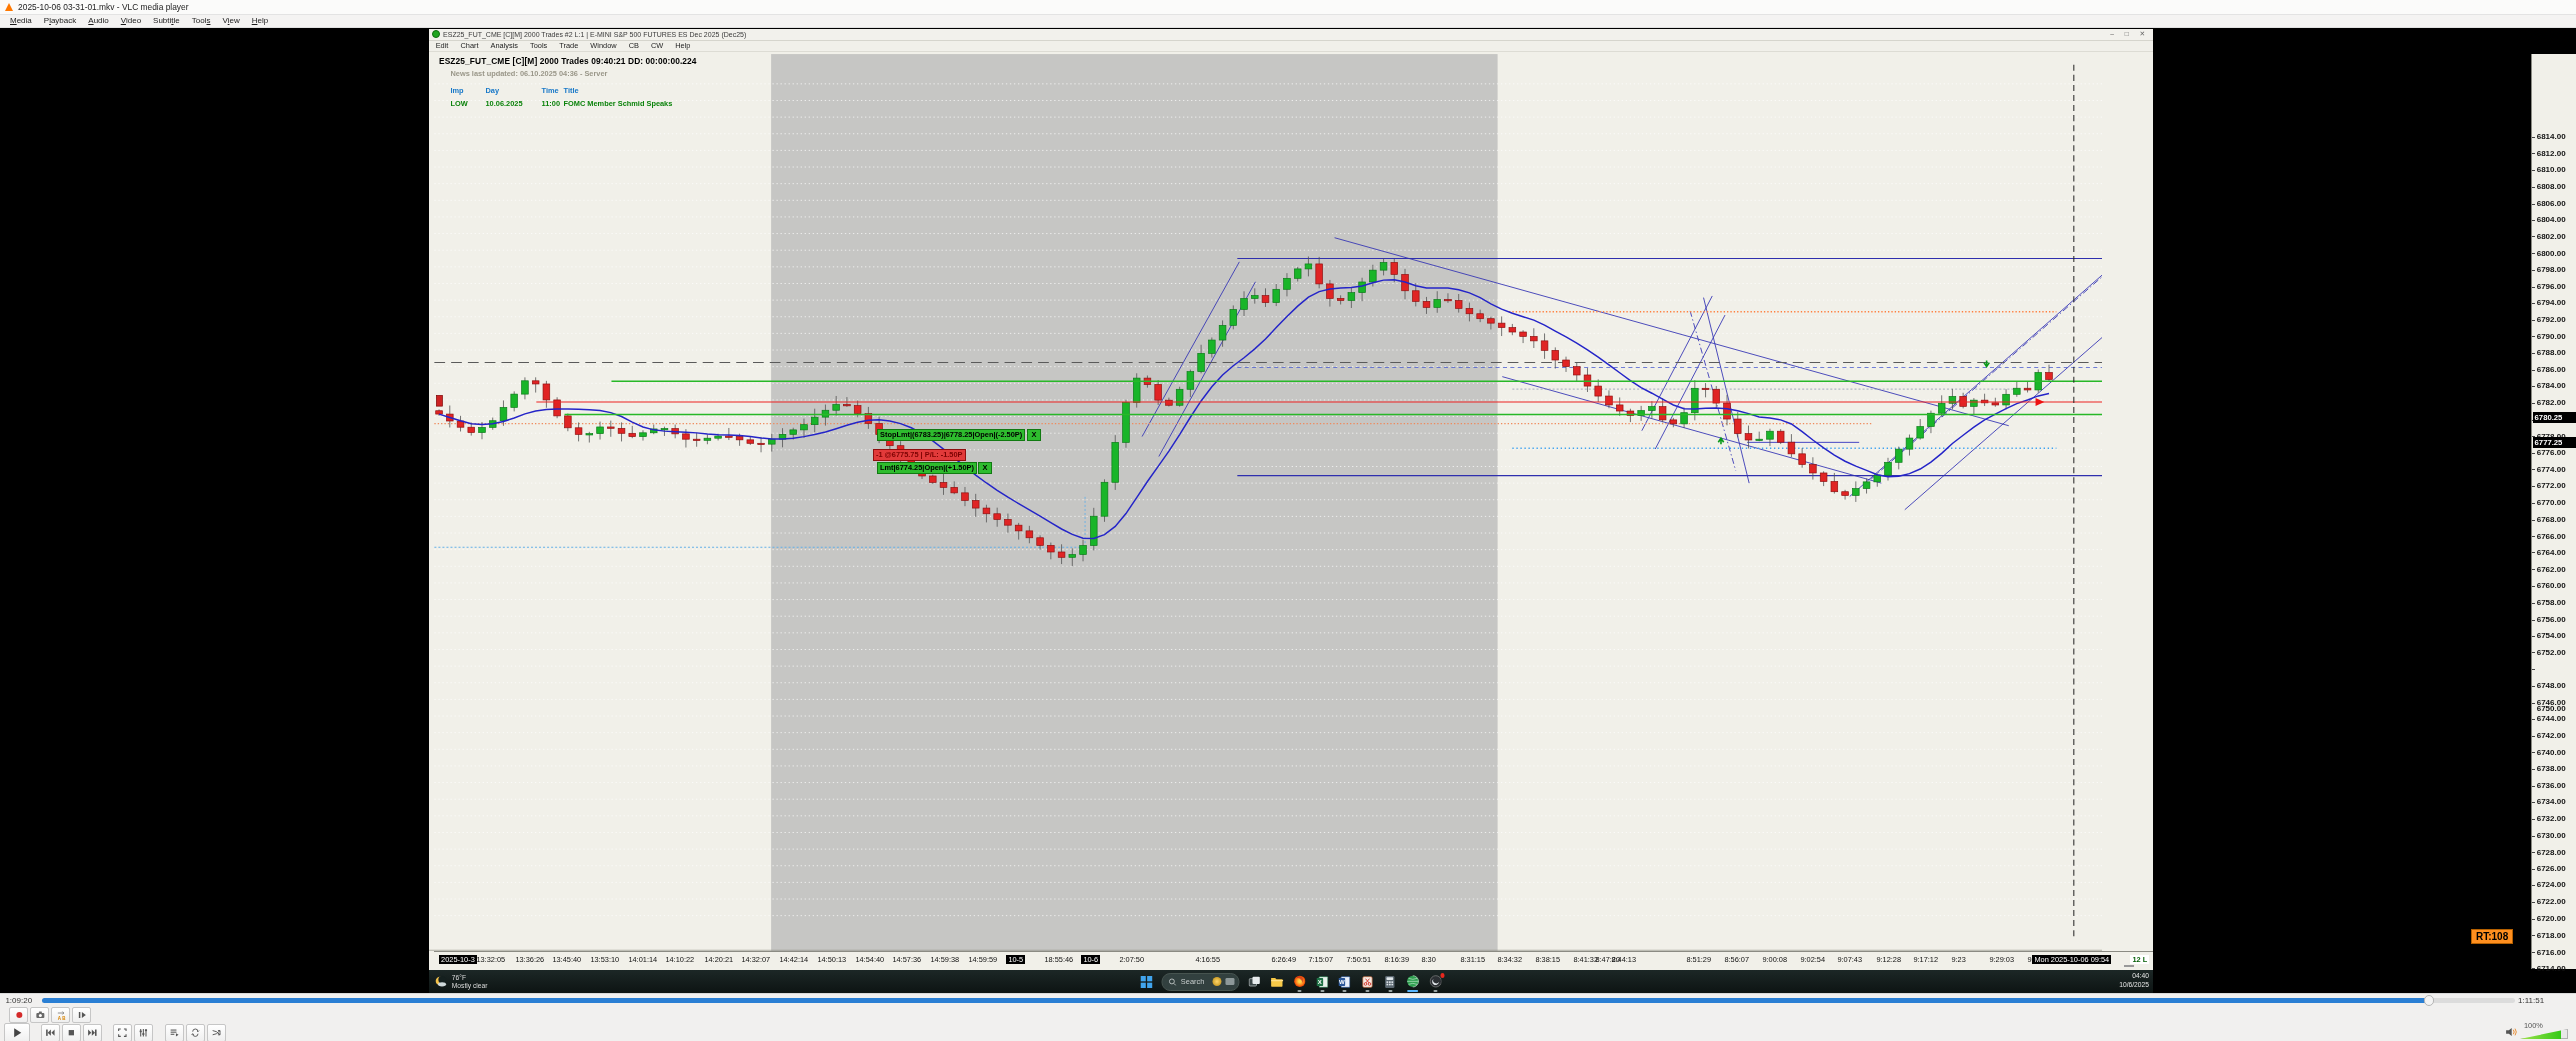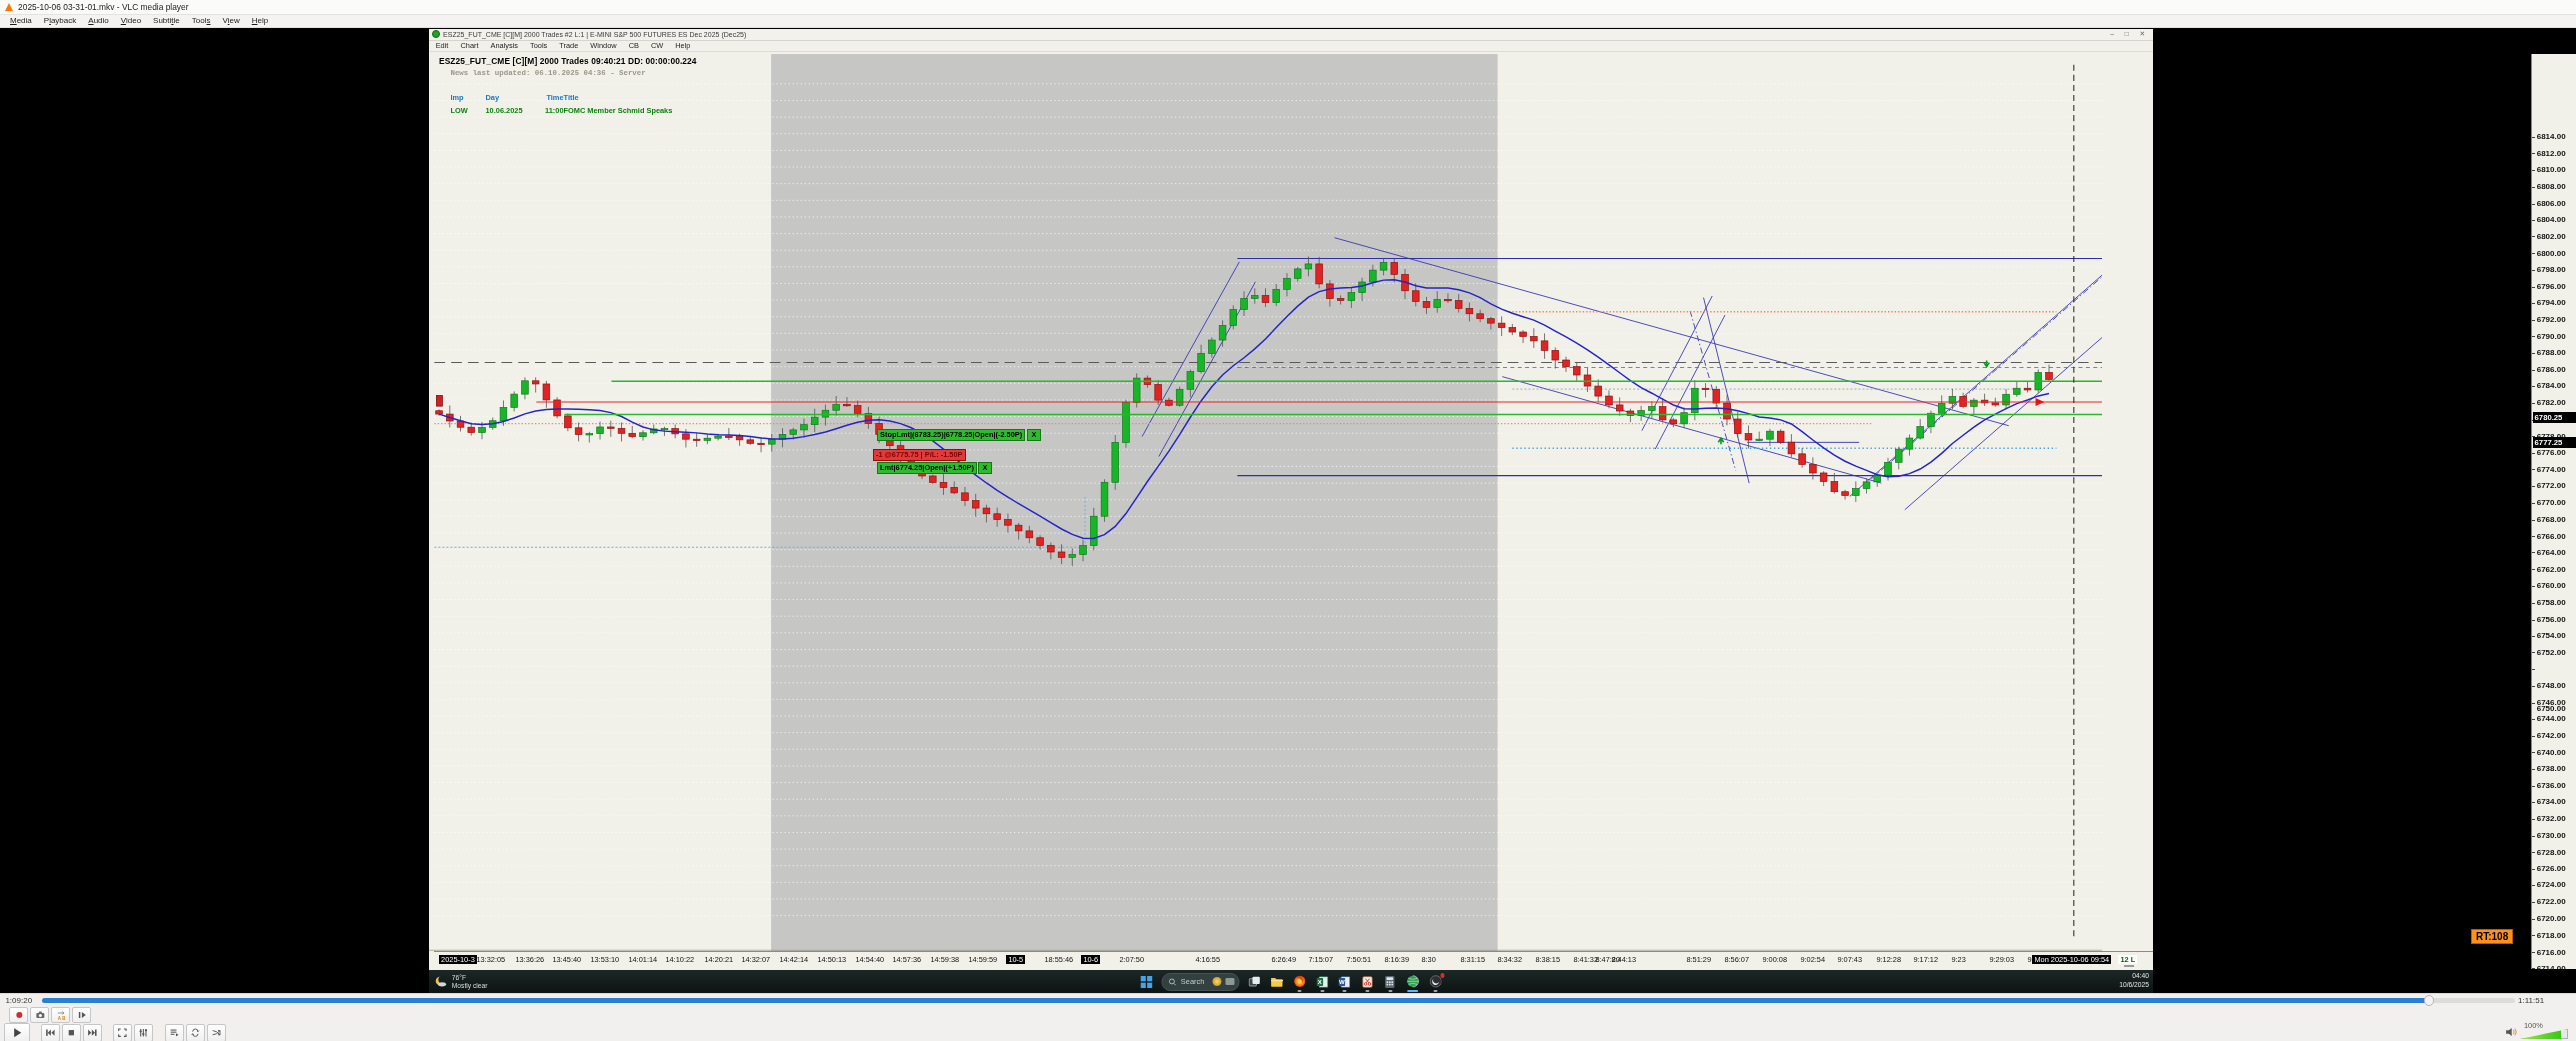--- a/index.html
+++ b/index.html
@@ -25,37 +25,37 @@
   .greendot{width:6px;height:6px;border-radius:50%;background:#1fa51f;border:0.7px solid #0d6d0d;}
   #cw-controls{position:absolute;right:8px;top:0.7px;display:flex;gap:10.7px;}
   #cw-controls span{font-size:6.7px;color:#666;}
   #cw-menu{left:0;top:11.4px;width:1724px;height:11.4px;background:#f1f0ea;border-bottom:0.7px solid #dddcd4;
     display:flex;align-items:center;padding-left:6.7px;box-sizing:border-box;}
   #cw-menu .mi{font-size:7.4px;color:#222;margin-right:12px;}
   
   #plotsvg{left:0;top:25px;}
   #chart-header{left:10px;top:27px;font-size:8.4px;font-weight:bold;color:#000;letter-spacing:0.1px;}
   #news{left:21.5px;top:40px;font-weight:bold;font-size:7.4px;}
-  #news .upd{color:#9a9789;margin-bottom:16px;font-family:Liberation Mono, monospace;}
+  #news .upd{color:#9a9789;margin-bottom:8px;}
   #news .hdr span{color:#1878c8;display:inline-block;}
   #news .row span{color:#0c830c;display:inline-block;}
-  #news .c1{width:35px;} #news .c2{width:56px;} #news .c3{width:22px;text-align:right;}
+  #news .c1{width:35px;} #news .c2{width:56px;} #news .c3{width:22px;}
   .tradelabel{height:9.4px;line-height:9.4px;font-size:7.4px;font-weight:bold;padding:0 2px;white-space:nowrap;}
   .glabel{background:#2ebc2e;border:0.7px solid #117a11;color:#000;}
   .rlabel{background:#e23a3a;border:0.7px solid #8f0f0f;color:#7c0303;}
   .xbtn{background:#2ebc2e;border:0.7px solid #117a11;color:#000;height:9.4px;line-height:9.4px;font-size:7.4px;font-weight:bold;padding:0 3.4px;}
   #rtbox{background:#ff8f1f;border:0.7px solid #b35f00;color:#000;font-weight:bold;font-size:10px;padding:0.7px 4px;}
   .pxlabel{font-size:8px;font-weight:bold;color:#111;}
   .pxtick{width:3.4px;height:0.7px;background:#444;}
   .pxbox{width:43px;background:#000;color:#fff;font-size:7.7px;font-weight:bold;padding:0.7px 1.3px;}
   #price-axis{background:#f1f0e9;border-left:0.7px solid #8b8b83;}
   #time-axis{background:#f1f0e9;border-top:0.7px solid #8b8b83;}
   .txlabel{font-size:7.4px;color:#111;white-space:nowrap;}
   .txhl{background:#000;color:#fff;padding:0 2px;}
-  .txgreen{background:#ffffff;color:#055e05;font-weight:bold;padding:0 2px;}
+  .txgreen{background:#ffffff;color:#055e05;font-weight:bold;padding:0 2px;margin-left:12px;}
   
   #wtb{left:0;top:942px;width:1724px;height:23px;background:linear-gradient(180deg,#1c2726,#0d1413);display:flex;align-items:center;}
   #wtb-weather{display:flex;align-items:center;gap:4px;margin-left:5.4px;color:#e8e8e8;}
   #wtb-weather .wtxt{font-size:6.7px;line-height:8px;color:#ddd;}
   #wtb-center{position:absolute;left:50%;transform:translateX(-50%);display:flex;align-items:center;gap:6.7px;height:100%;}
   .tbicon{width:16px;height:16px;display:flex;align-items:center;justify-content:center;position:relative;}
   .tbdot{position:absolute;bottom:-2.7px;left:50%;transform:translateX(-50%);width:4px;height:2px;border-radius:1.3px;background:#9aa5a5;}
   .tbbar{position:absolute;bottom:-2.7px;left:50%;transform:translateX(-50%);width:10.7px;height:2px;border-radius:1.3px;background:#58b6ff;}
   #searchpill{height:16px;background:#32403f;border:0.7px solid #46534f;border-radius:8.7px;display:flex;align-items:center;gap:4px;padding:0 4px 0 6.7px;color:#c9cfcf;font-size:7.4px;}
   #wtb-clock{position:absolute;right:4px;top:2px;text-align:right;color:#e6e6e6;font-size:6.7px;line-height:8.7px;}

